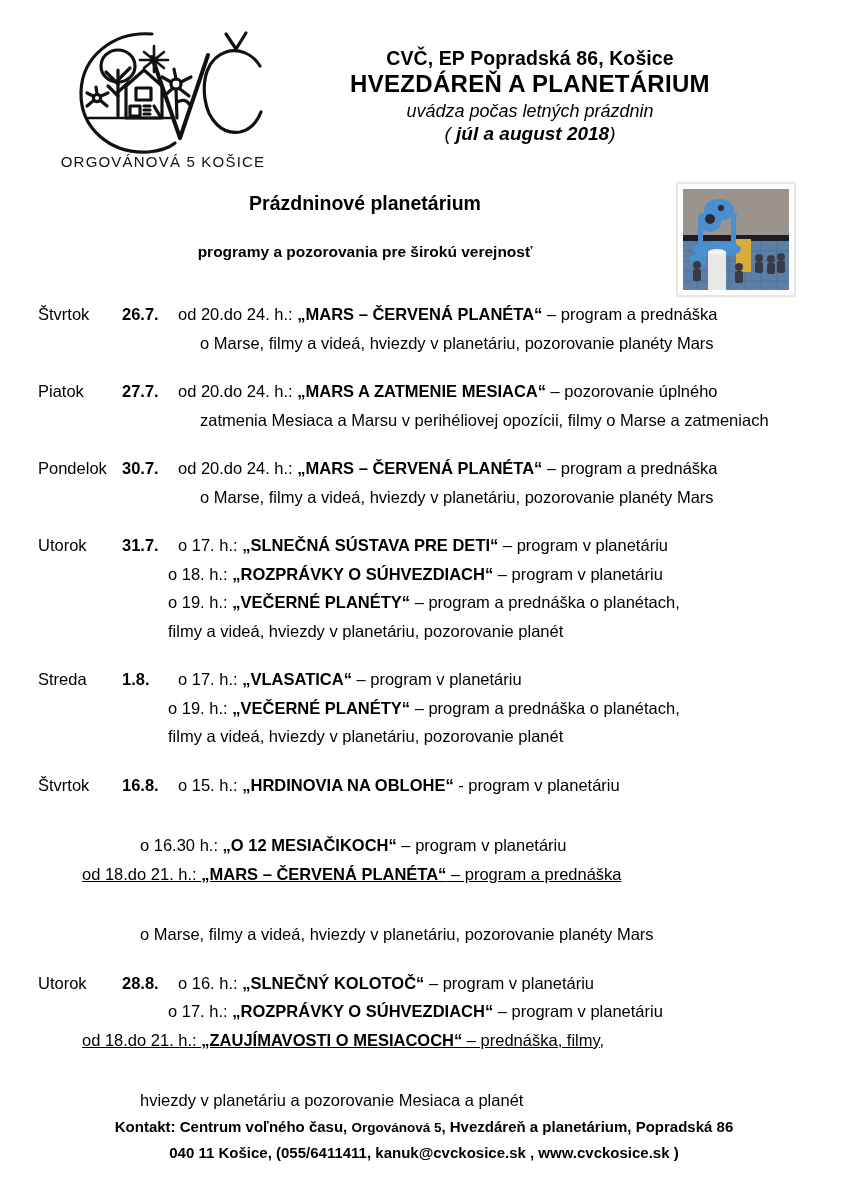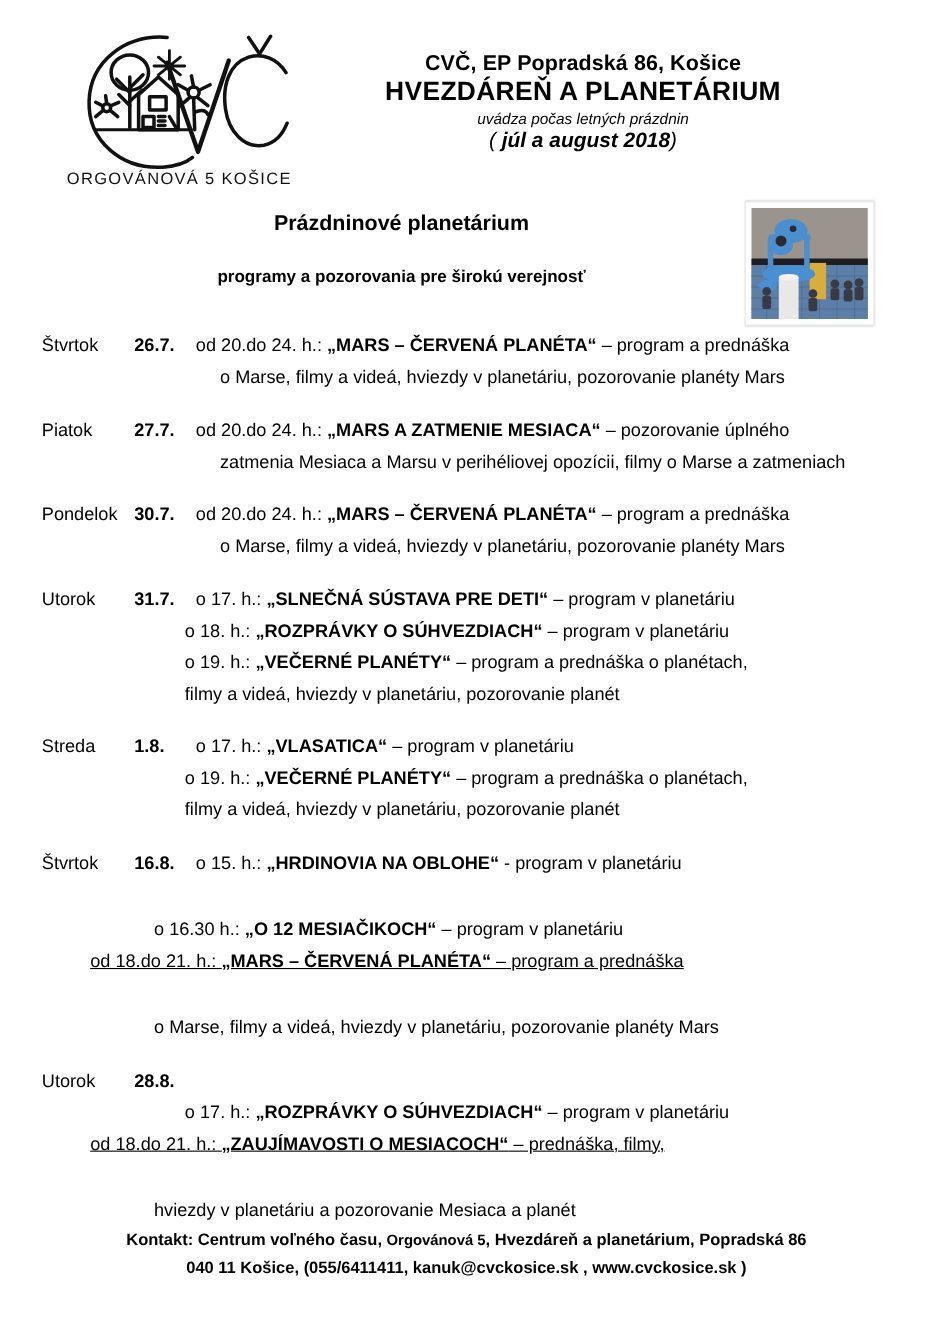--- a/index.html
+++ b/index.html
@@ -46,21 +46,21 @@
     font-weight: bold;
     letter-spacing: .1px;
   }
   .h-line2 {
     font-size: 24px;
     font-weight: bold;
     letter-spacing: .3px;
     margin-top: 1px;
   }
   .h-line3 {
-    font-size: 14px;
+    font-size: 18px;
     font-style: italic;
     margin-top: 3px;
   }
   .h-line4 {
     font-size: 19px;
     font-style: italic;
     font-weight: bold;
     margin-top: 2px;
   }
   .h-line4 .paren { font-weight: normal; }
@@ -318,20 +318,21 @@
         <span class="desc"><span>o 15. h.: </span><b class="title-strong">„HRDINOVIA NA OBLOHE“</b><span> - program v planetáriu</span></span>
       </div>
       <div class="cont ind3"><span>o 16.30 h.: </span><b class="title-strong">„O 12 MESIAČIKOCH“</b><span> – program v planetáriu</span></div>
       <div class="cont ind4"><span>od 18.do 21. h.: </span><b class="title-strong">„MARS – ČERVENÁ PLANÉTA“</b><span> – program a prednáška</span></div>
       <div class="cont ind3"><span>o Marse, filmy a videá, hviezdy v planetáriu, pozorovanie planéty Mars</span></div>
     </li>
     <li class="entry">
       <div class="first-line">
         <span class="day">Utorok</span>
         <span class="date">28.8.</span>
+        <span class="desc"><span>o 16. h.: </span><b class="title-strong">„SLNEČNÝ KOLOTOČ“</b><span> – program v planetáriu</span></span>
       </div>
       <div class="cont ind2"><span>o 17. h.: </span><b class="title-strong">„ROZPRÁVKY O SÚHVEZDIACH“</b><span> – program v planetáriu</span></div>
       <div class="cont ind4"><span>od 18.do 21. h.: </span><b class="title-strong">„ZAUJÍMAVOSTI O MESIACOCH“</b><span> – prednáška, filmy,</span></div>
       <div class="cont ind3"><span>hviezdy v planetáriu a pozorovanie Mesiaca a planét</span></div>
     </li>
   </ul>
 
 <div class="footer">
   <div class="f2"><span>Kontakt:  Centrum voľného času, </span><span class="small">Orgovánová 5</span><span>, Hvezdáreň a planetárium, Popradská 86</span></div>
   <div class="f3">040 11 Košice,  (055/6411411, kanuk@cvckosice.sk , www.cvckosice.sk )</div>

